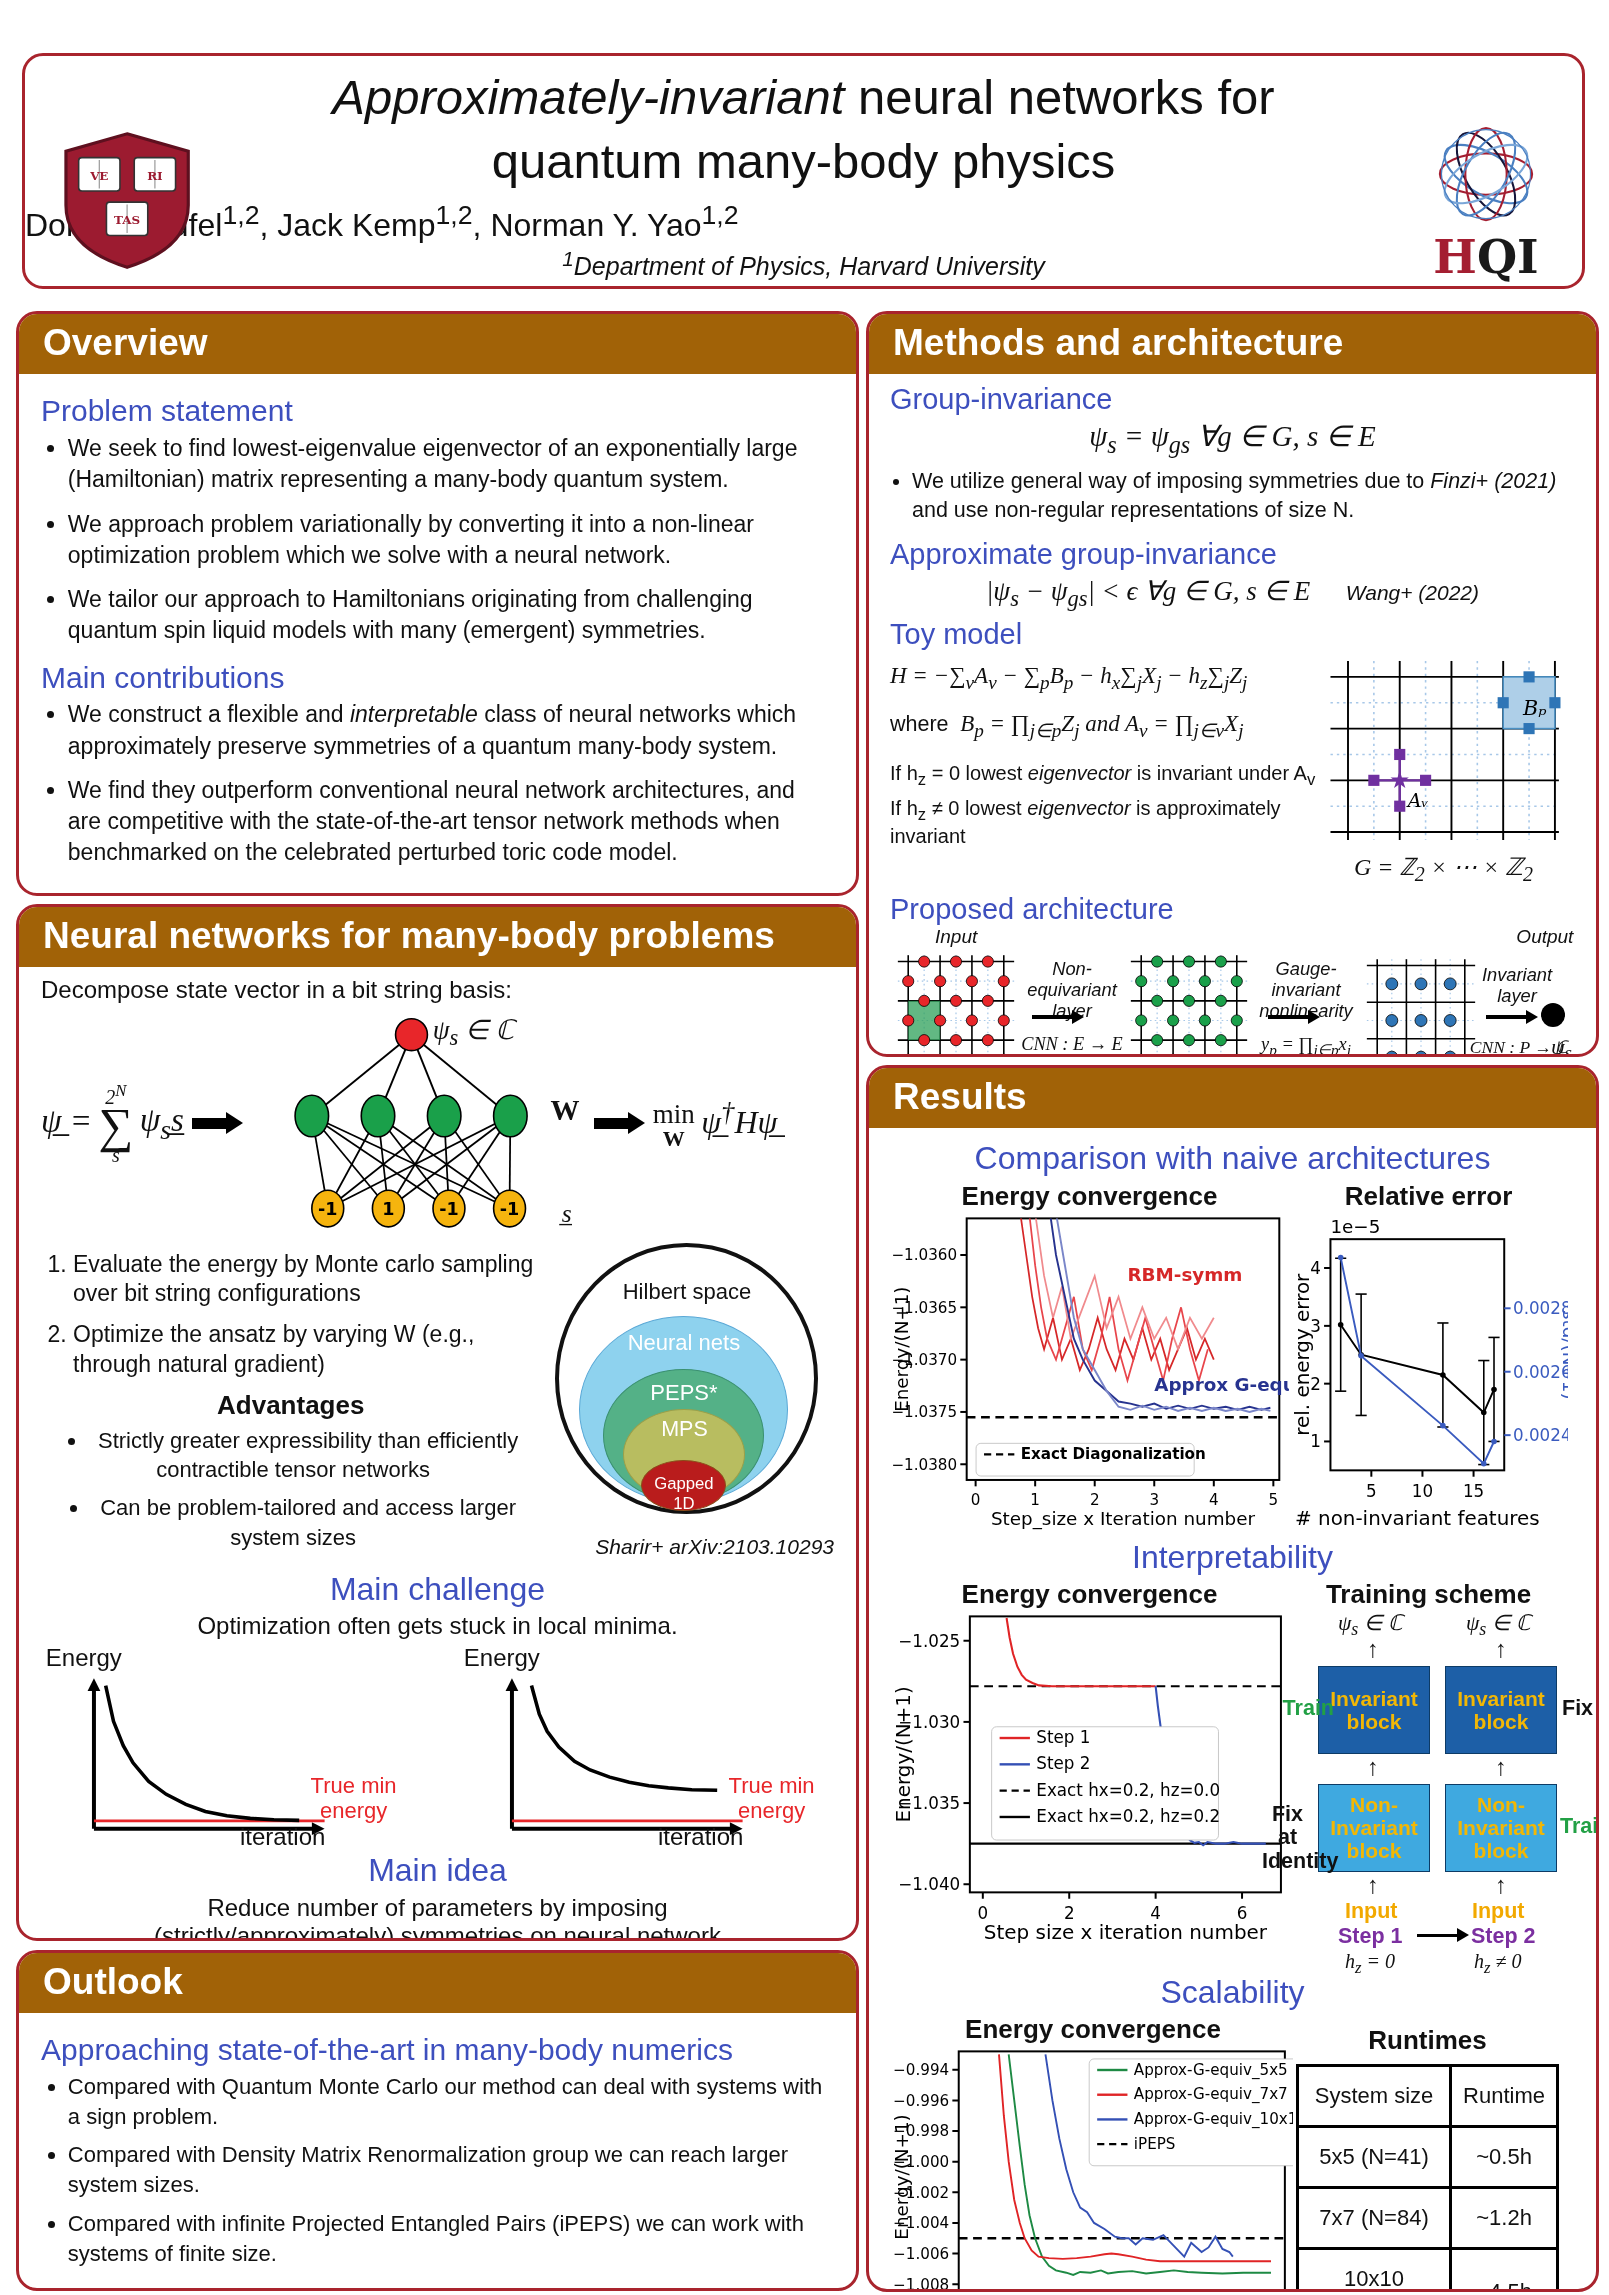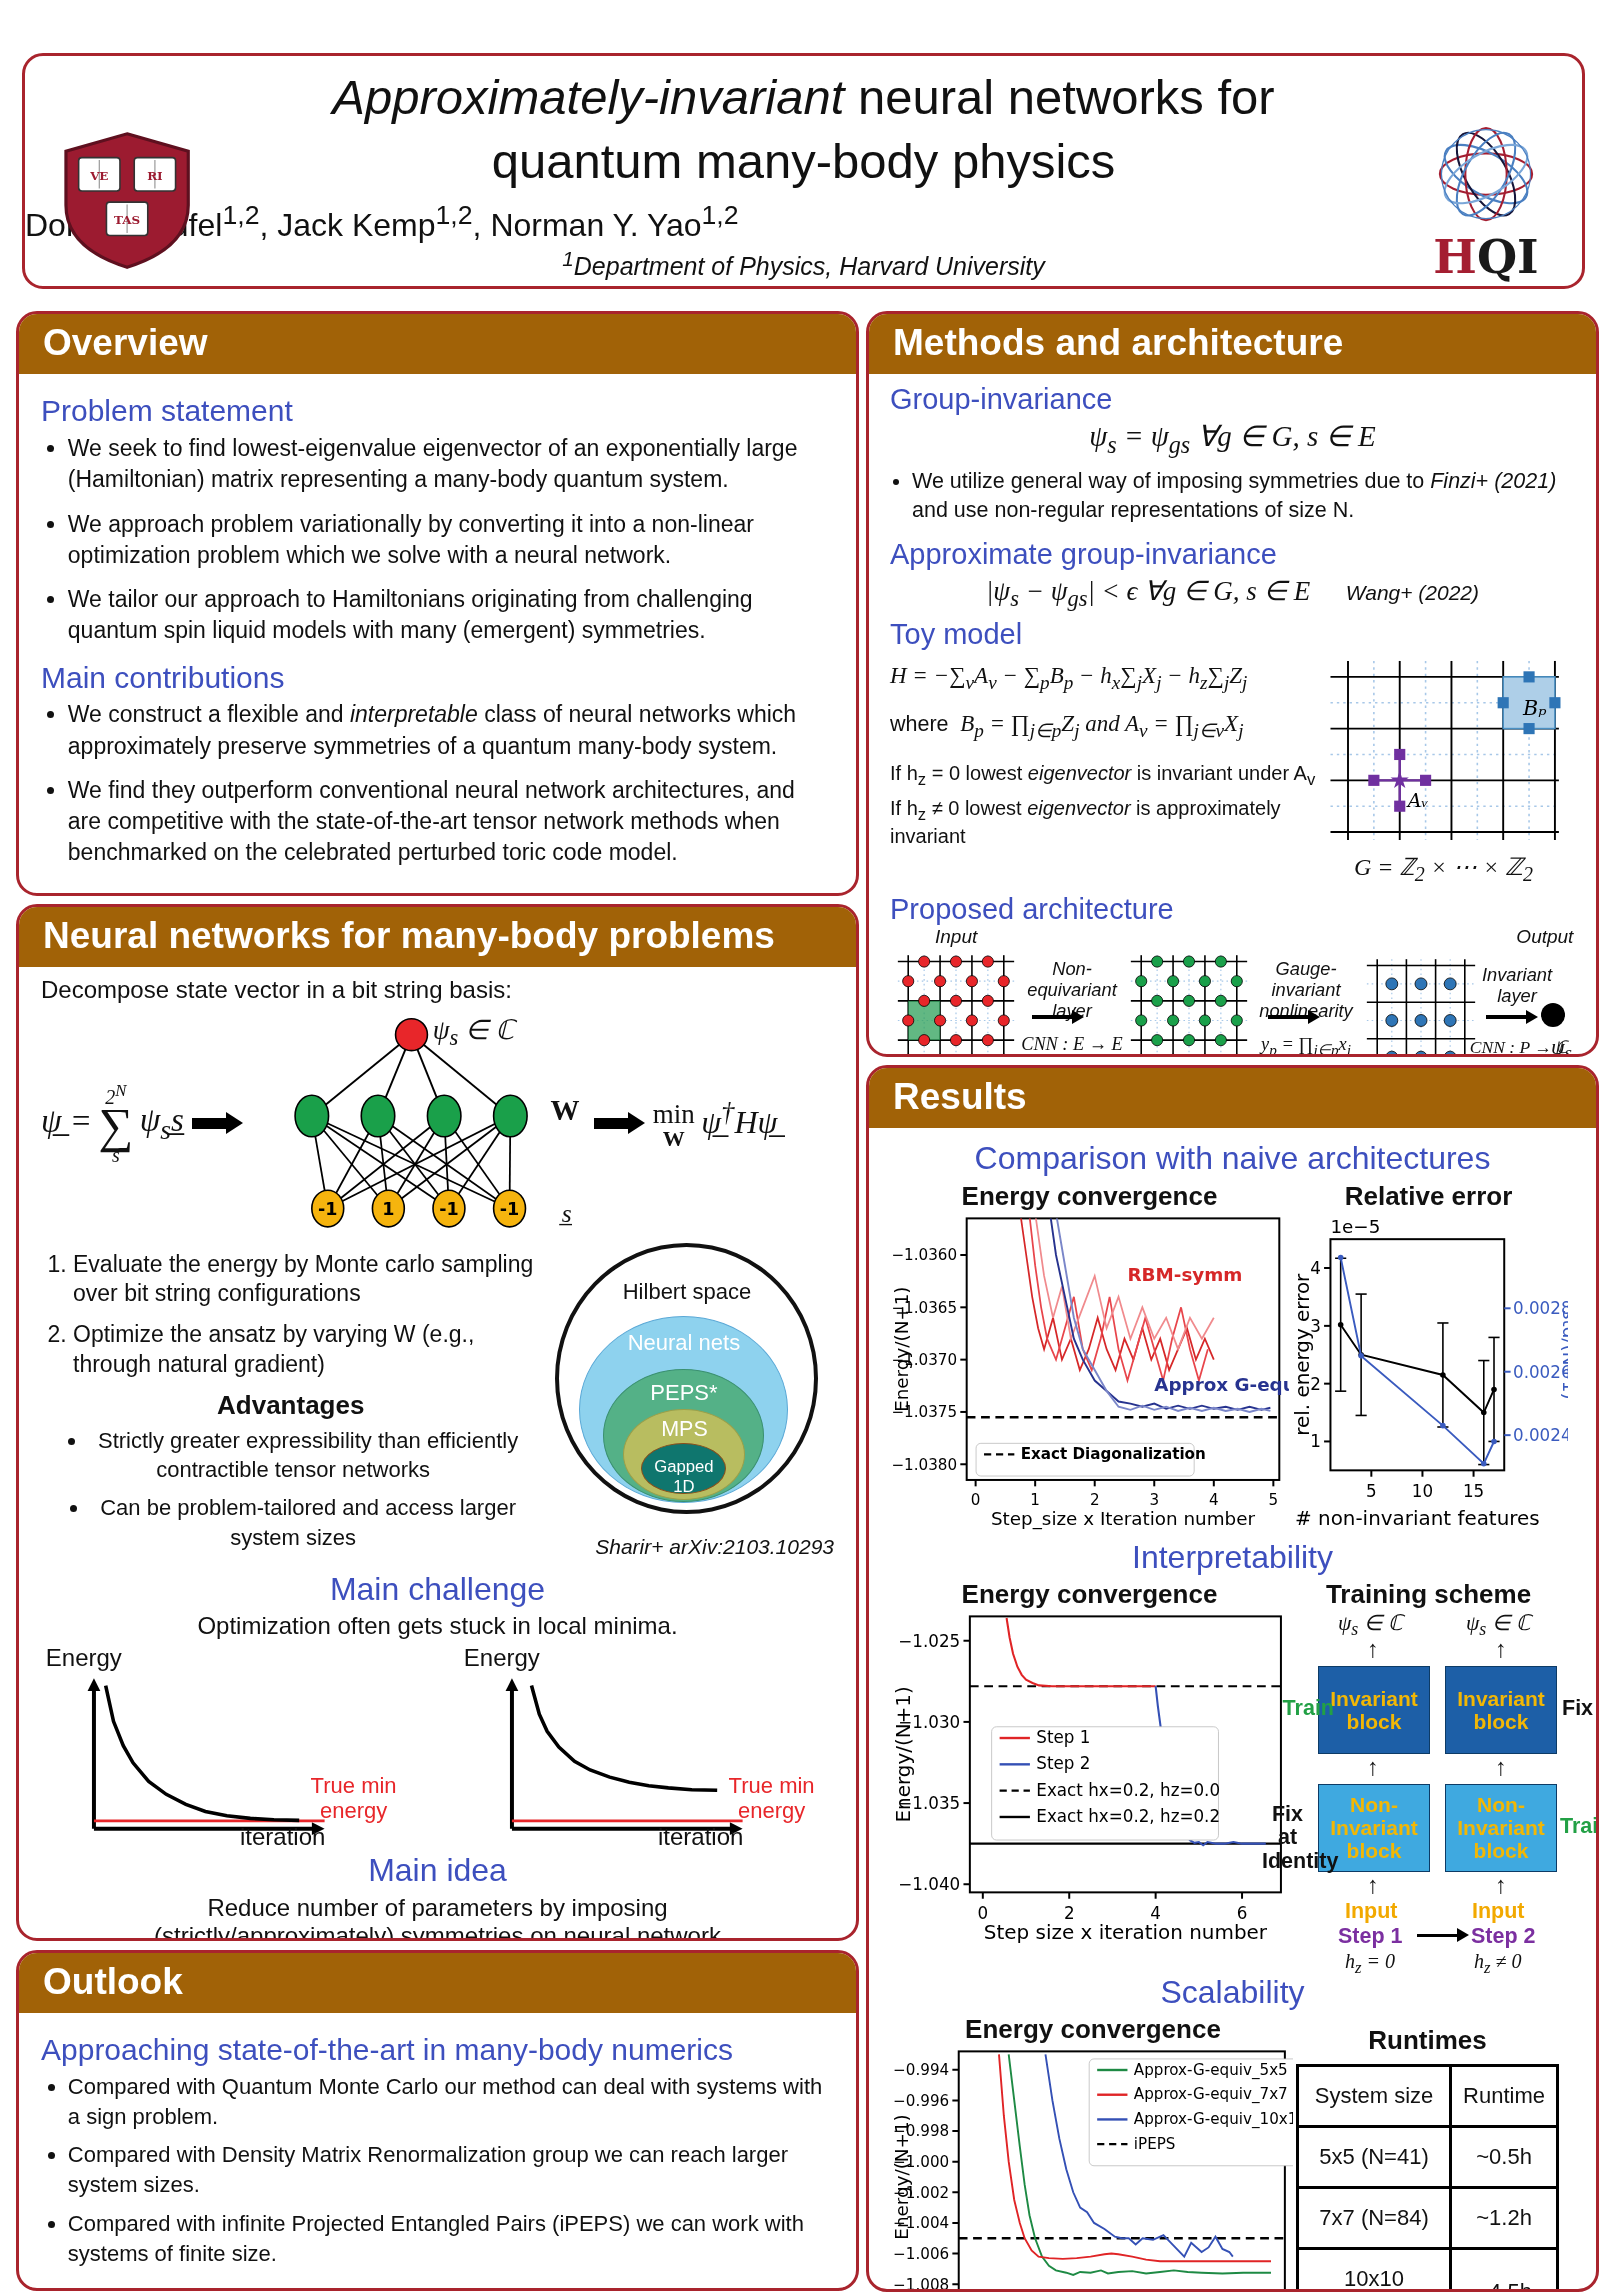--- a/index.html
+++ b/index.html
@@ -178,21 +178,21 @@
             </div>
           <div class="v" style="left:28px;top:73px;width:207px;height:185px;background:#8ed2ee;border:1.6px solid #5aa8d6;">
               <span style="top:12.8px;font-size:22px;color:#fff;">Neural nets</span>
             </div>
           <div class="v" style="left:52px;top:126px;width:159px;height:131px;background:#54b187;border:1.6px solid #3a9070;">
               <span style="top:9.6px;font-size:22px;color:#fff;">PEPS*</span>
             </div>
           <div class="v" style="left:72px;top:166px;width:120px;height:89px;background:#b8bd60;border:1.6px solid #9aa04a;">
               <span style="top:6.4px;font-size:21.5px;color:#fff;">MPS</span>
             </div>
-          <div class="v" style="left:90px;top:200px;width:83px;height:49px;background:#0f766e;border:1.6px solid #8a4d1a;">
+          <div class="v" style="left:90px;top:217px;width:83px;height:49px;background:#b91c1c;border:1.6px solid #8a4d1a;">
               <span style="top:12.8px;font-size:16.7px;color:#fff;">Gapped 1D</span>
             </div>
         </div>
         <div style="text-align:right;font-style:italic;font-size:21px;margin-top:24px;">Sharir+ arXiv:2103.10293</div>
       </div>
     </div>
 
     <div class="bluehead center" style="font-size:32px;margin-top:3.2px;">Main challenge</div>
     <div style="text-align:center;font-size:24px;">Optimization often gets stuck in local minima.</div>
 

